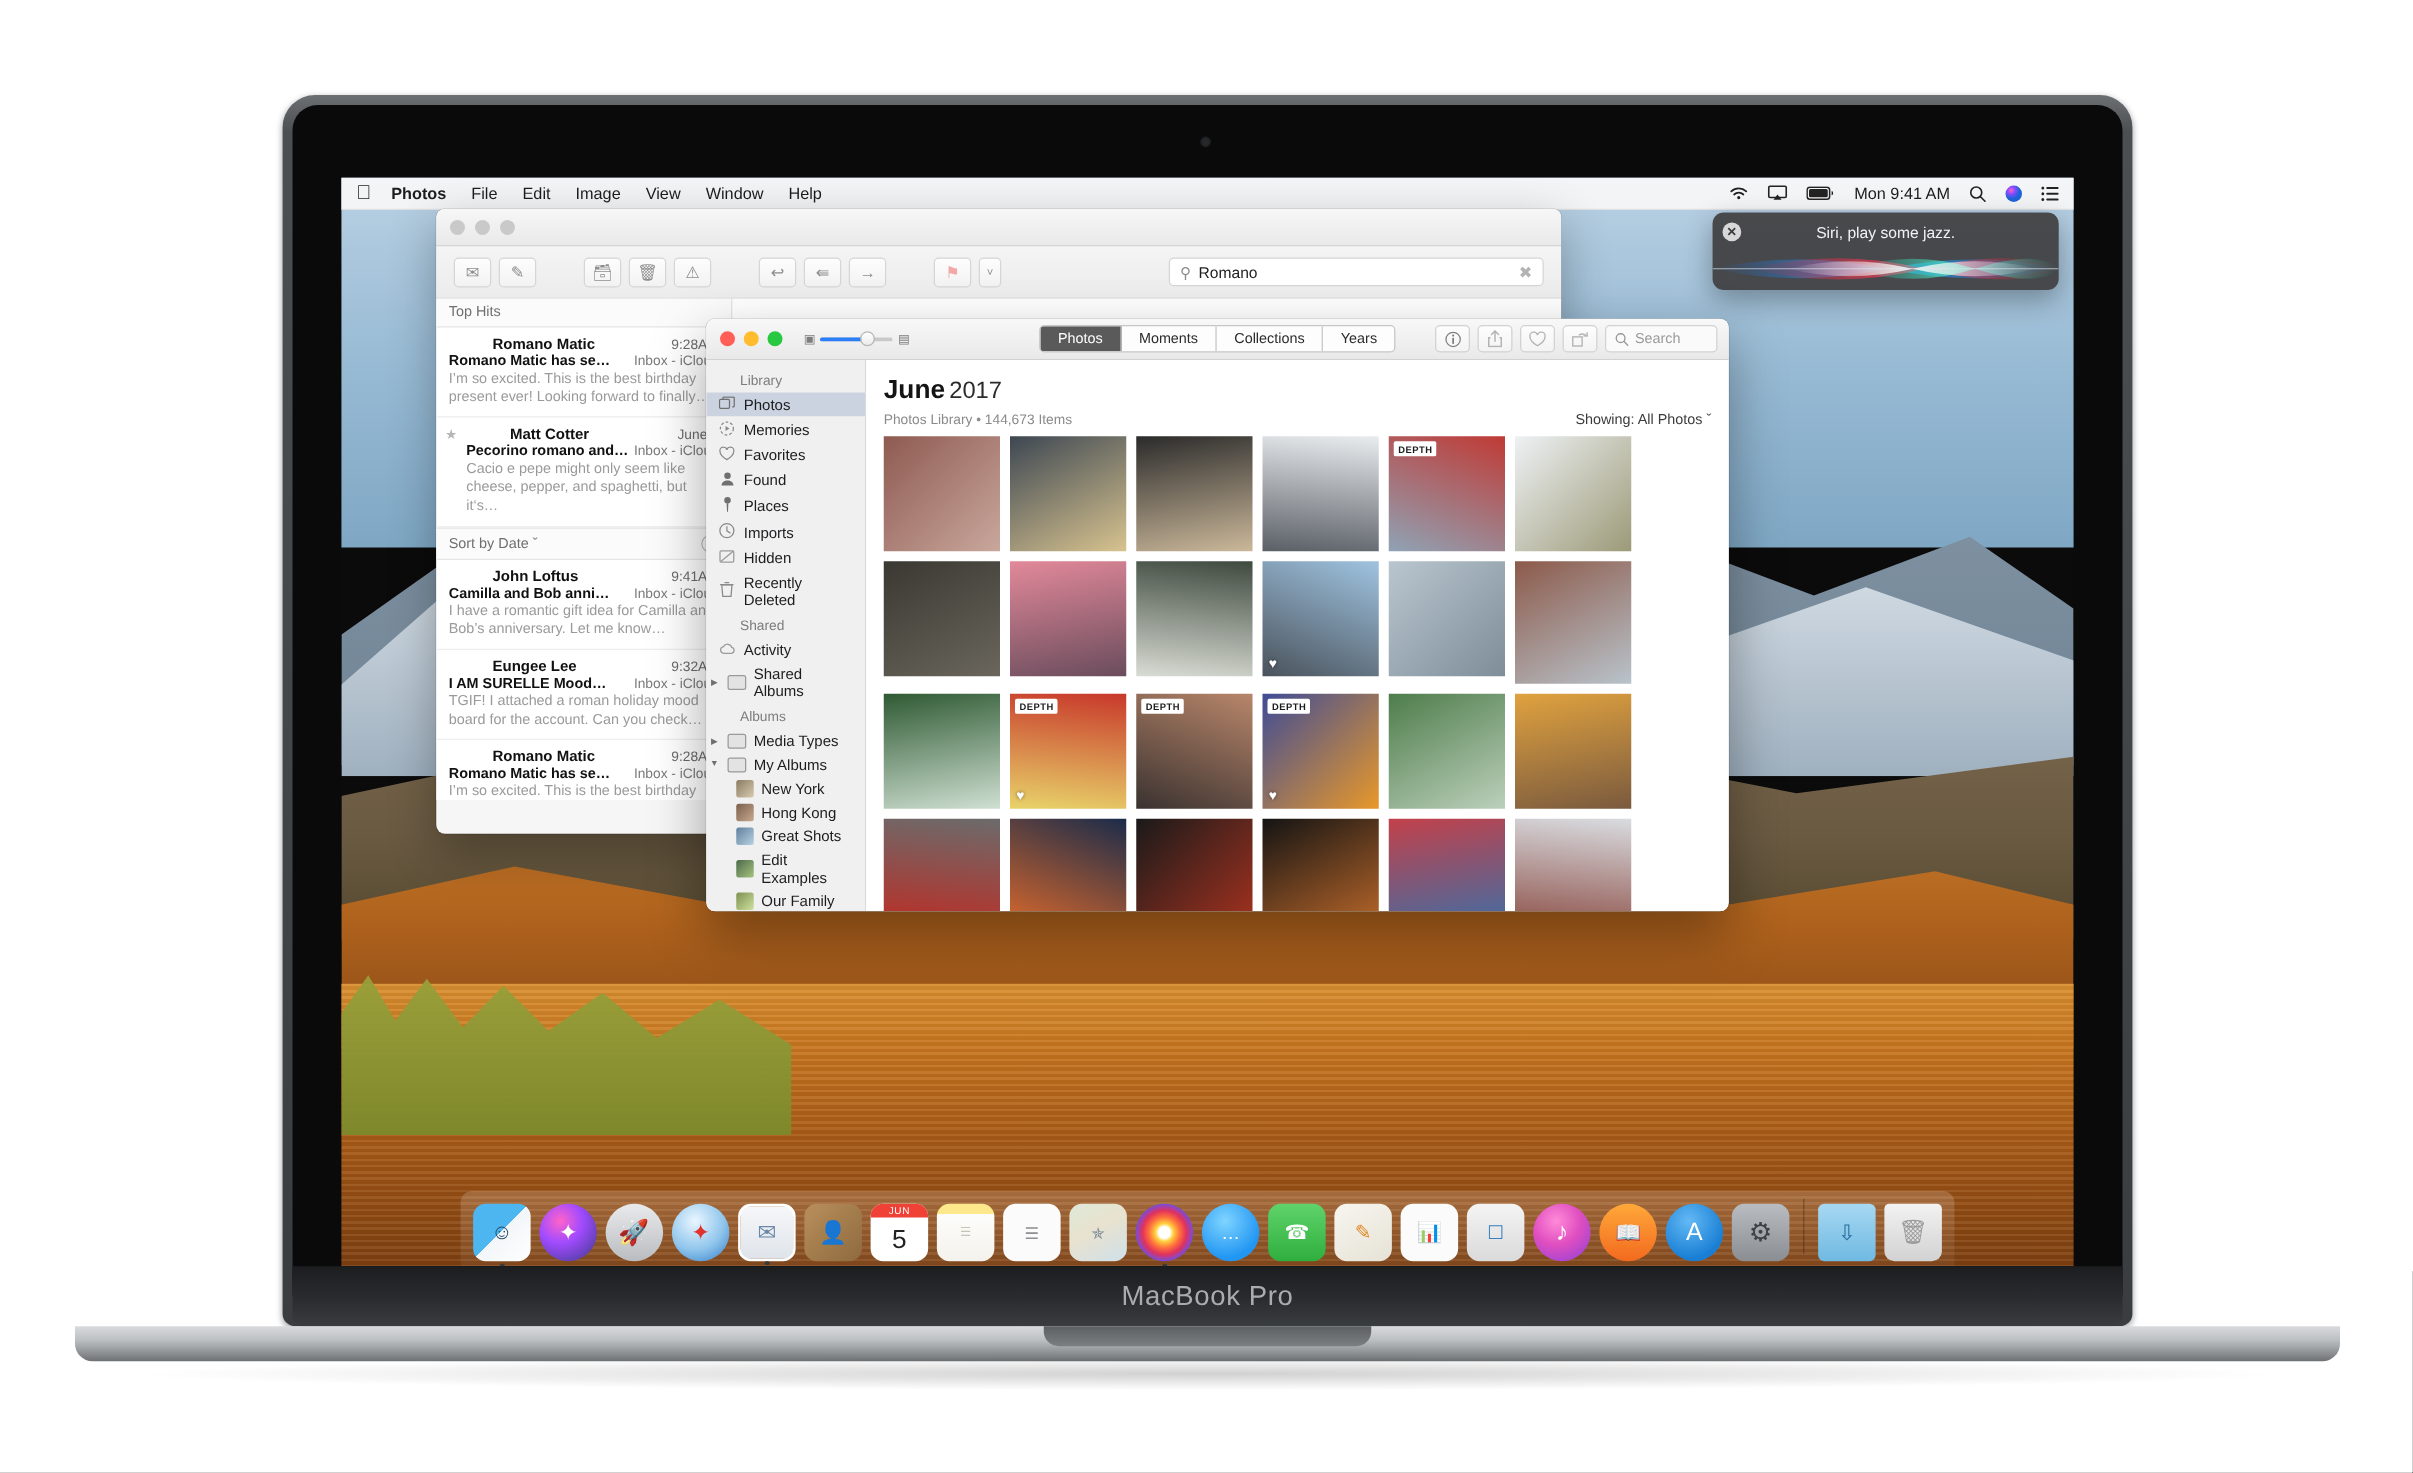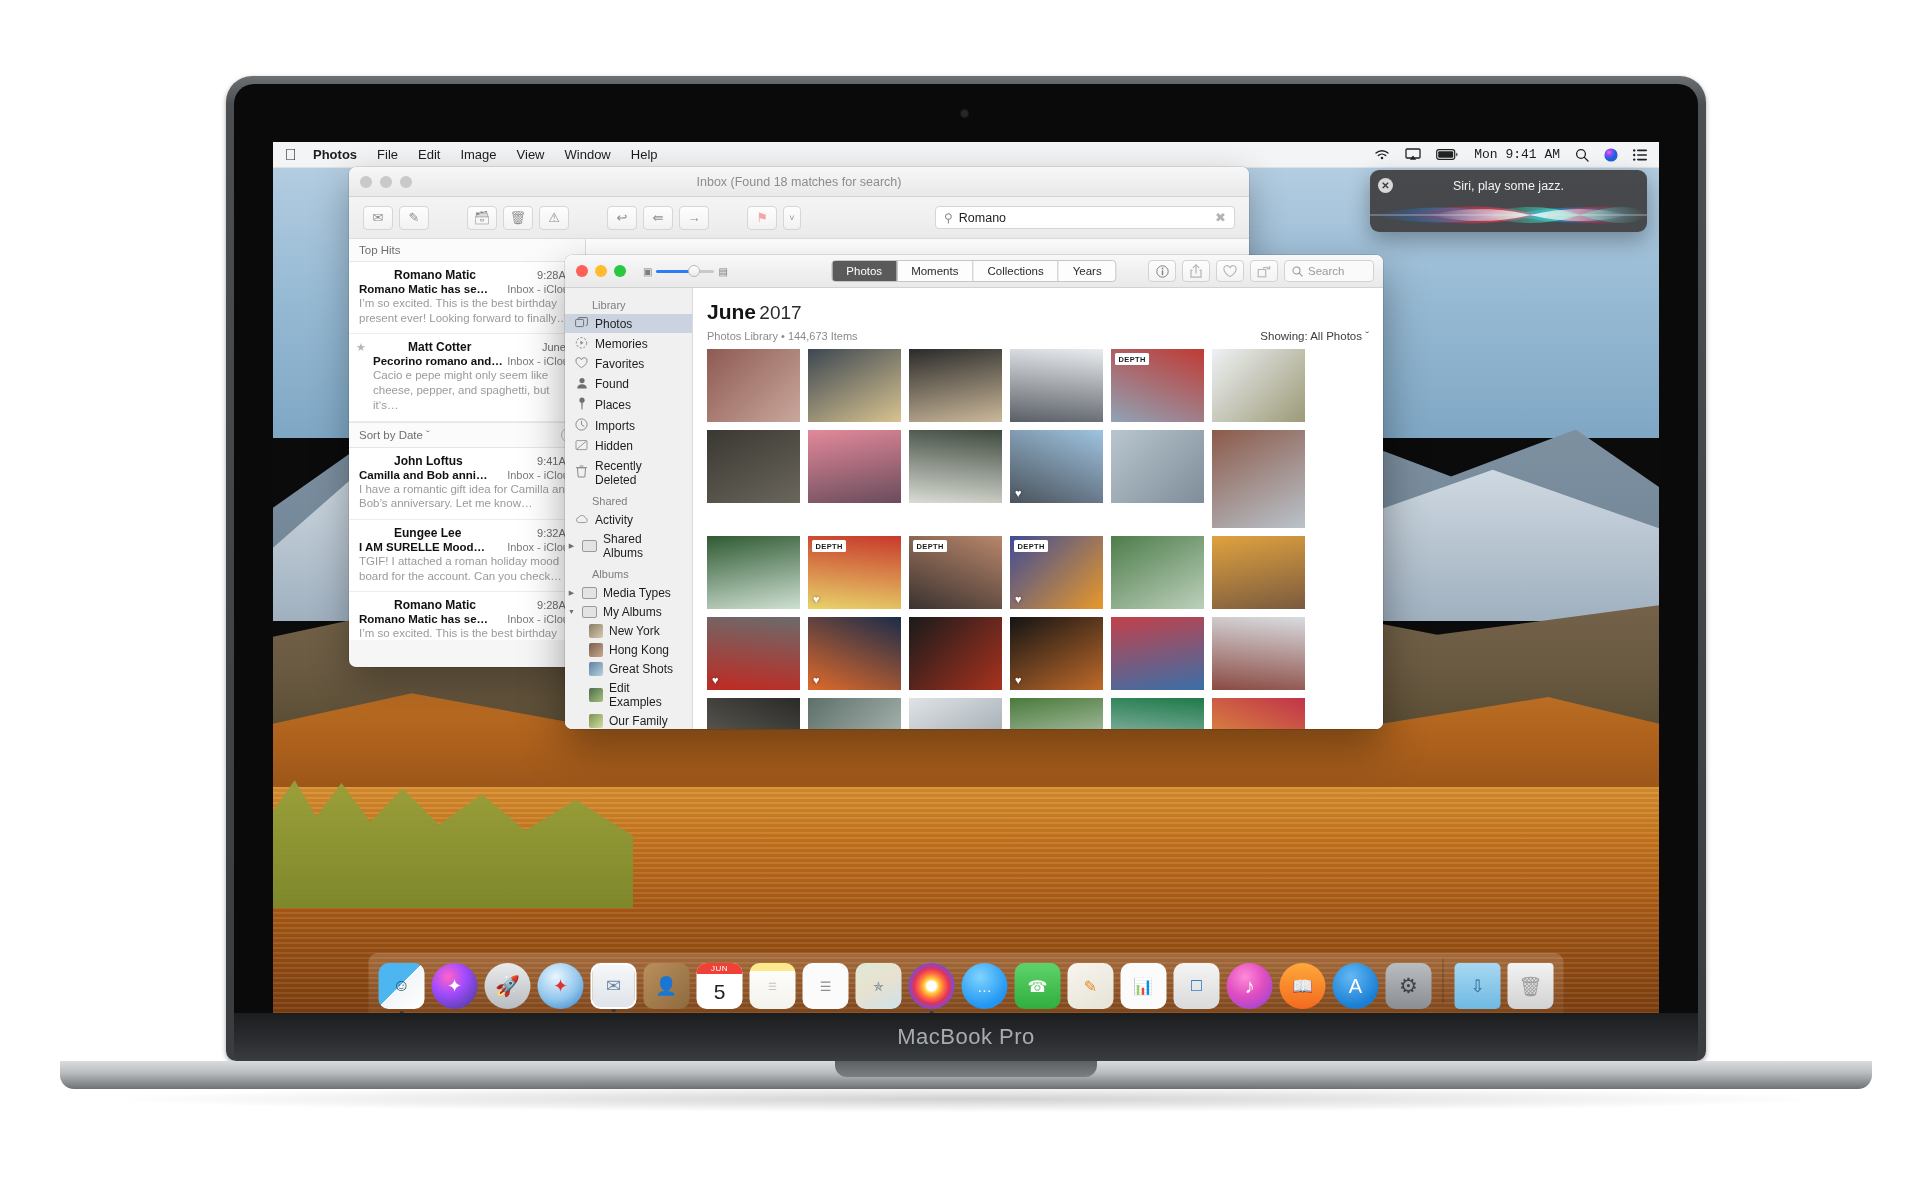--- a/index.html
+++ b/index.html
@@ -98,21 +98,21 @@
     background: rgba(246,246,246,.94);
     display:flex; align-items:center; padding:0 12px;
     font-size: 13px; color:#1d1d1f;
     border-bottom: 1px solid rgba(0,0,0,.08);
   }
   #menubar .apple { font-size:16px; line-height:1; margin-right:16px; }
   #menubar .mi { margin-right:20px; white-space:nowrap; }
   #menubar .mi.bold { font-weight:bold; }
   #menubar .spacer { flex:1; }
   #menubar .ri { margin-left:15px; display:flex; align-items:center; }
-  #menubar .clock { margin-left:16px; font-size:13px;font-family:Liberation Mono, monospace; }
+  #menubar .clock { margin-left:16px; font-size:13px; }
 
   
   #mail-window {
     position:absolute; left:76px; top:25px; width:900px; height:500px;
     background:#f6f6f6; border-radius:7px;
     box-shadow: 0 14px 38px rgba(0,0,0,.30), 0 0 0 .5px rgba(0,0,0,.18);
     overflow:hidden; font-size:12px; color:#1d1d1f;
   }
   #mail-titlebar {
     height:30px; background:linear-gradient(180deg,#f7f7f7,#e9e9e9);
@@ -266,21 +266,21 @@
   .sb-item .thumb { width:14px; height:14px; border-radius:2px; flex:none; }
   .sb-item.album { padding-left:24px; gap:6px; }
   #ph-content { flex:1; background:#fff; overflow:hidden; position:relative; }
   #ph-header { padding:12px 14px 6px 14px; }
   #ph-month { font-size:21px; font-weight:bold; color:#141414; }
   #ph-year { font-size:19px; font-weight:normal; color:#2b2b2b; }
   #ph-subrow { display:flex; justify-content:space-between; align-items:center;
      padding:0 14px 7px 14px; font-size:11px; color:#8a8a8a; }
   #ph-showing { color:#3c3c3c; font-size:11.5px; }
   #ph-grid { padding:0 14px; display:flex; flex-wrap:wrap; gap:8px; }
-  .cell { width:93px; height:73px; position:relative; overflow:hidden; background:#ddd; }
+  .cell { width:93px; height:92px; position:relative; overflow:hidden; background:#ddd; }
   .cell.tall { height:98px; align-self:flex-start; }
   .badge {
     position:absolute; left:4px; top:4px; background:#fff; color:#1b1b1b;
     font-size:7.5px; font-weight:bold; letter-spacing:.4px; padding:1.5px 3.5px;
     border-radius:1.5px;
   }
   .fav { position:absolute; left:5px; bottom:4px; color:#fff; font-size:11px;
      text-shadow:0 0 3px rgba(0,0,0,.5); }
 
   
@@ -385,21 +385,20 @@
       </span>
     </div>
 
     <div id="mail-window">
       <div id="mail-titlebar">
         <div class="traffic">
           <span class="tl g"></span>
           <span class="tl g"></span>
           <span class="tl g"></span>
         </div>
-        <div id="mail-title">Inbox (Found 18 matches for search)</div>
       </div>
 
       <div id="mail-toolbar">
         <div class="tb-btn">✉</div>
         <div class="tb-btn">✎</div>
         <span class="tb-gap"></span>
         <div class="tb-btn">🗃</div>
         <div class="tb-btn">🗑</div>
         <div class="tb-btn">⚠</div>
         <span class="tb-gap"></span>

